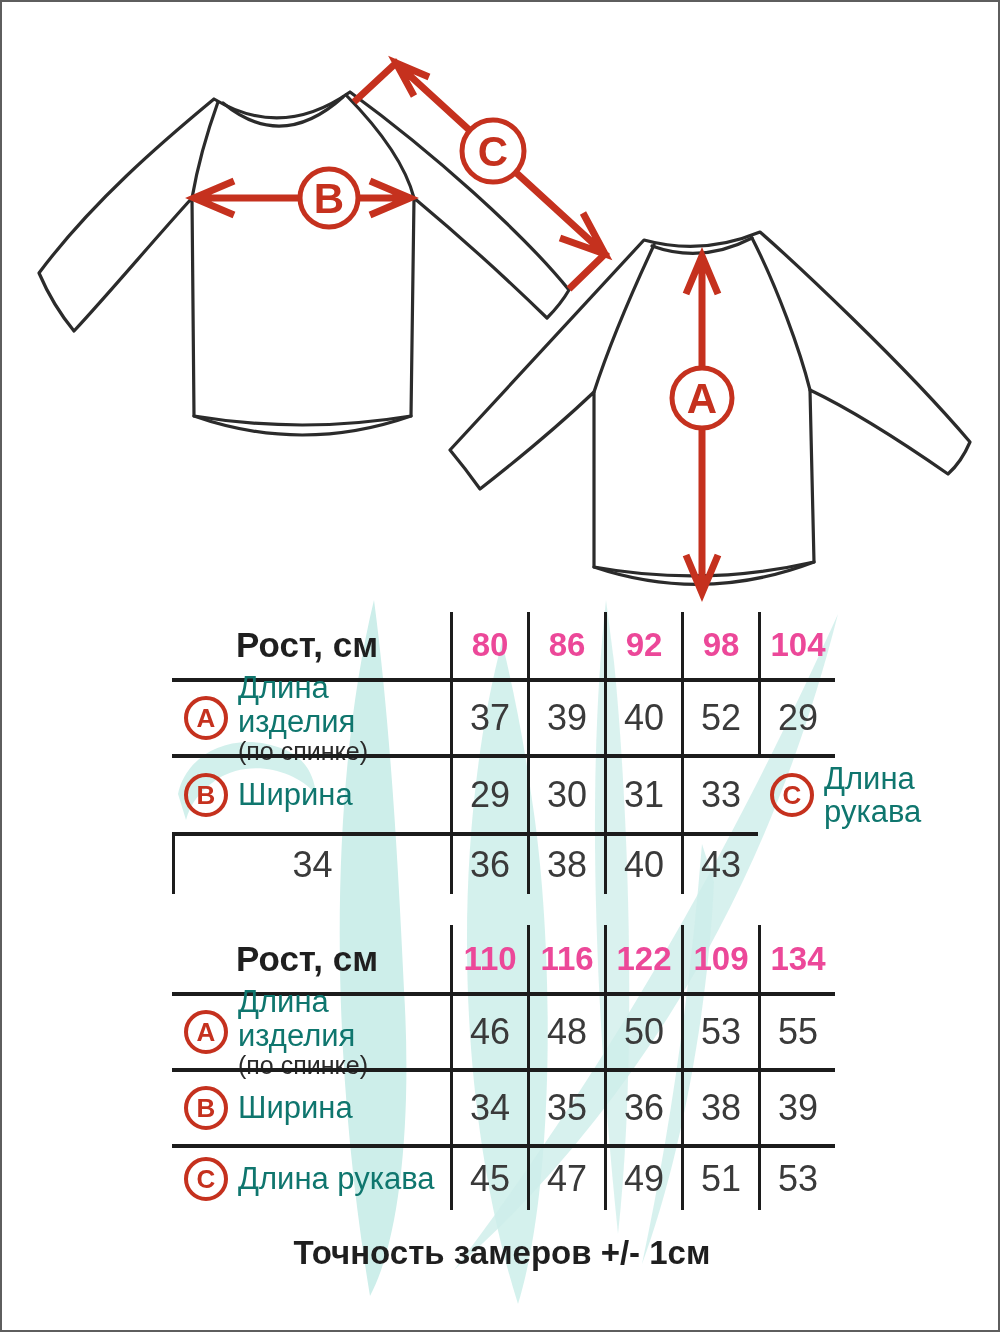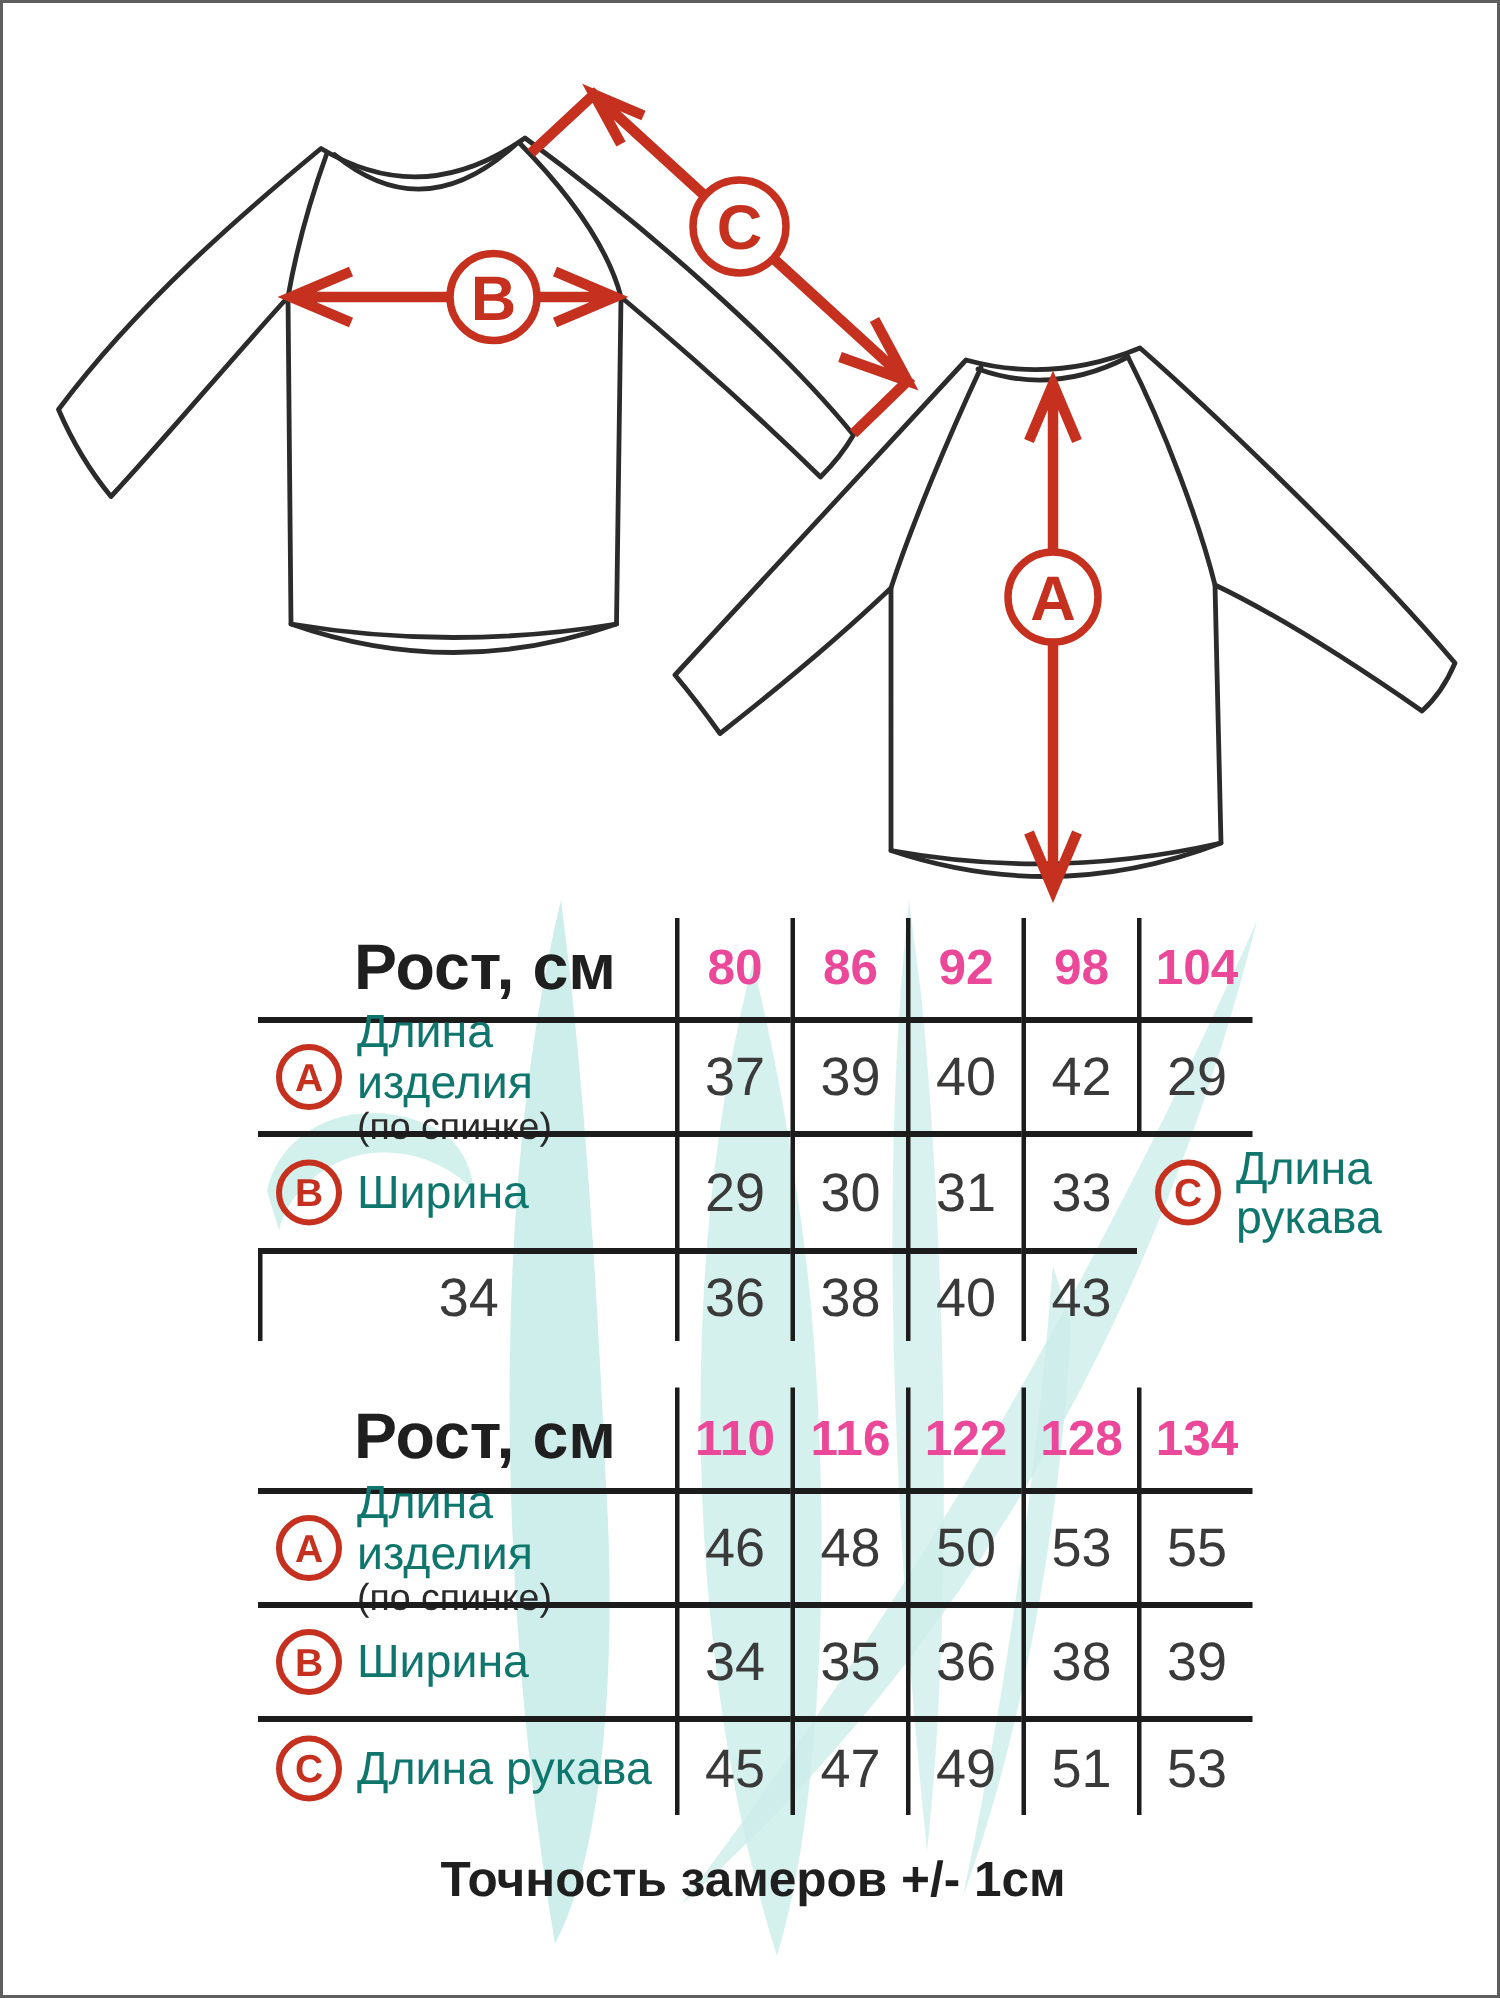--- a/index.html
+++ b/index.html
@@ -21,21 +21,21 @@
   
   .size-table{
     position:absolute;left:170px;width:663px;display:grid;
     grid-template-columns:278px 77px 77px 77px 77px 77px;z-index:3;
   }
   #table1{top:610px;grid-template-rows:66px 76px 78px 62px;}
   #table2{top:923px;grid-template-rows:67px 76px 76px 66px;}
   .cell{display:flex;align-items:center;justify-content:center;box-sizing:border-box;}
   .vline{border-left:3px solid #1c1c1c;}
   .rule-top{border-top:4px solid #1c1c1c;}
-  .header-label-cell{justify-content:flex-start;padding-left:64px;font-weight:bold;font-size:43px;color:#1f1f1f;}
+  .header-label-cell{justify-content:flex-start;padding-left:64px;font-weight:bold;font-size:35px;color:#1f1f1f;}
   .size-cell{font-weight:bold;font-size:33px;color:#ec4899;}
   .value-cell{font-size:36px;color:#3a3a3a;}
   .label-cell{justify-content:flex-start;padding-left:12px;gap:10px;}
   .marker{
     flex:0 0 auto;width:44px;height:44px;border-radius:50%;border:4px solid #c5311e;
     display:flex;align-items:center;justify-content:center;
     color:#c5311e;font-weight:bold;font-size:26px;box-sizing:border-box;
   }
   .label-text{display:flex;flex-direction:column;line-height:1.08;}
   .label-main{font-size:31px;color:#0f766e;}
@@ -127,21 +127,21 @@
   <div class="cell label-cell rule-top">
     <span class="marker">A</span>
     <span class="label-text">
       <span class="label-main">Длина изделия</span>
       <span class="label-sub">(по спинке)</span>
     </span>
   </div>
   <div class="cell value-cell vline rule-top">37</div>
   <div class="cell value-cell vline rule-top">39</div>
   <div class="cell value-cell vline rule-top">40</div>
-  <div class="cell value-cell vline rule-top">42</div>
+  <div class="cell value-cell vline rule-top">52</div>
   <div class="cell value-cell vline rule-top">29</div>
 
   <div class="cell label-cell rule-top">
     <span class="marker">B</span>
     <span class="label-text">
       <span class="label-main">Ширина</span>
     </span>
   </div>
   <div class="cell value-cell vline rule-top">29</div>
   <div class="cell value-cell vline rule-top">30</div>
@@ -159,21 +159,21 @@
   <div class="cell value-cell vline rule-top">38</div>
   <div class="cell value-cell vline rule-top">40</div>
   <div class="cell value-cell vline rule-top">43</div>
 </div>
 
 <div id="table2" class="size-table">
   <div class="cell header-label-cell">Рост, см</div>
   <div class="cell size-cell vline">110</div>
   <div class="cell size-cell vline">116</div>
   <div class="cell size-cell vline">122</div>
-  <div class="cell size-cell vline">128</div>
+  <div class="cell size-cell vline">109</div>
   <div class="cell size-cell vline">134</div>
 
   <div class="cell label-cell rule-top">
     <span class="marker">A</span>
     <span class="label-text">
       <span class="label-main">Длина изделия</span>
       <span class="label-sub">(по спинке)</span>
     </span>
   </div>
   <div class="cell value-cell vline rule-top">46</div>

